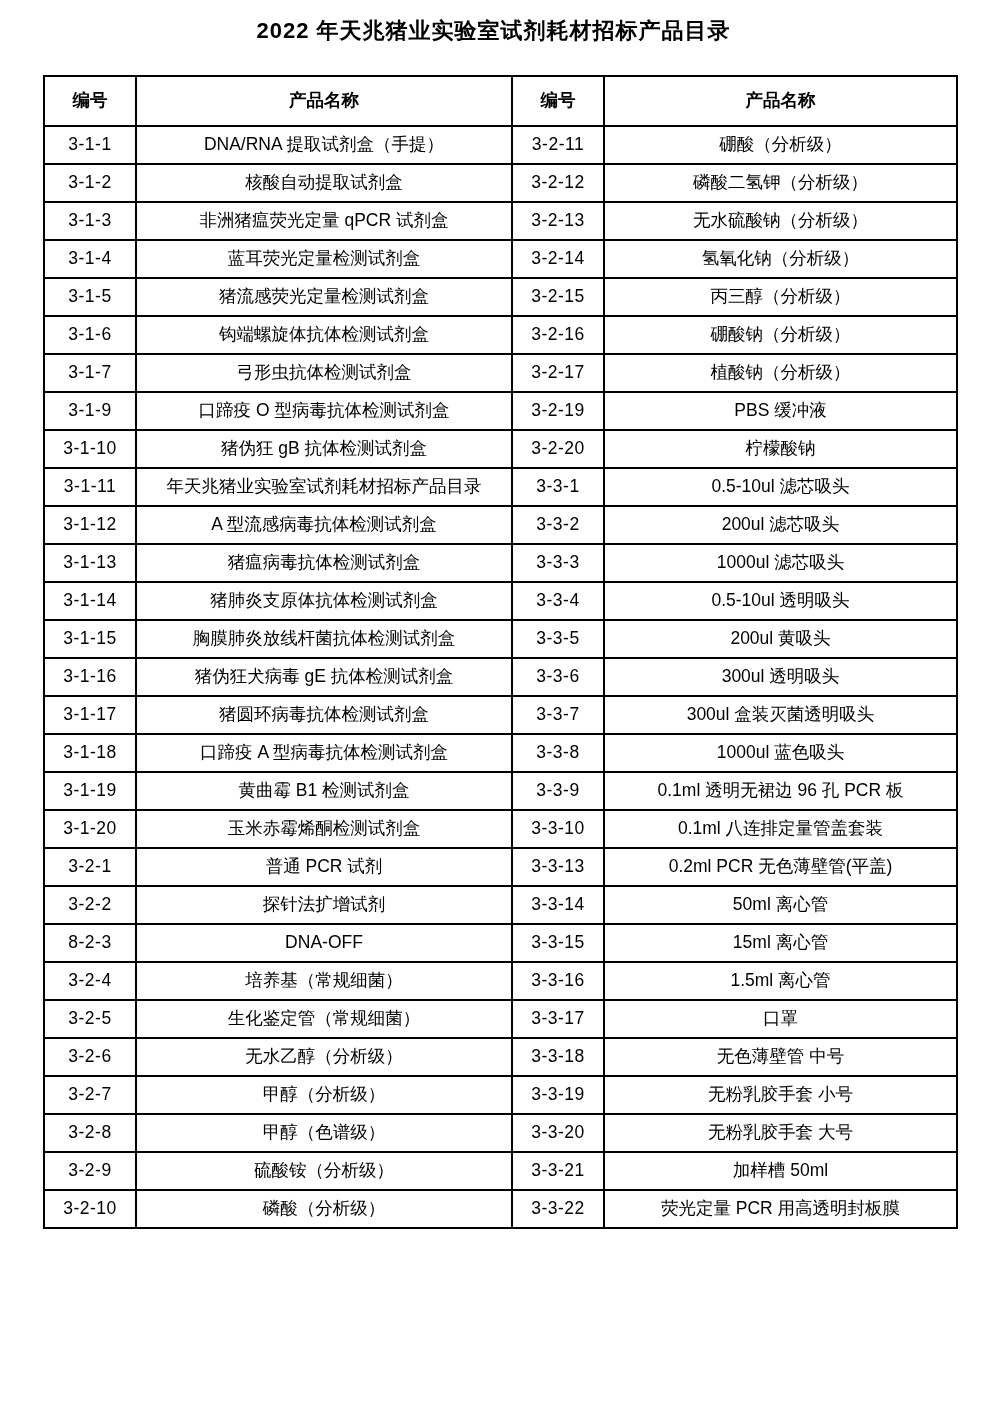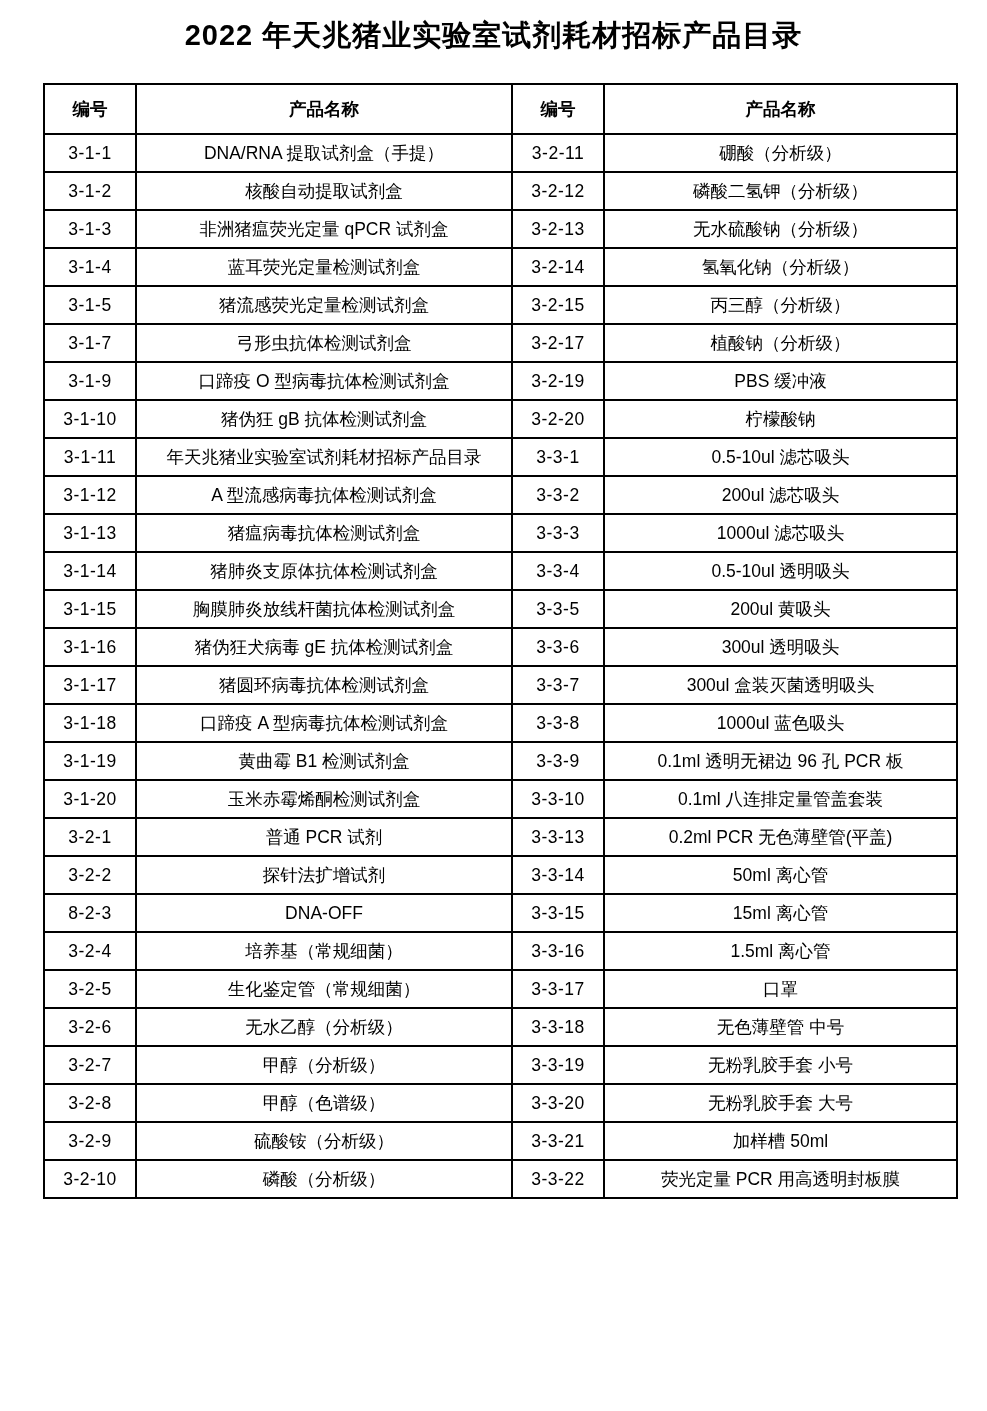--- a/index.html
+++ b/index.html
@@ -12,21 +12,21 @@
   body {
     width: 987px;
     height: 1411px;
     position: relative;
     overflow: hidden;
   }
   .page-title {
     margin: 0;
     padding-top: 17px;
     text-align: center;
-    font-size: 29px;
+    font-size: 22px;
     font-weight: bold;
     letter-spacing: 1px;
     line-height: 1.25;
     font-family: "Liberation Sans", sans-serif;
   }
   table.catalog {
     border-collapse: collapse;
     table-layout: fixed;
     margin: 30px 0 0 43px;
     width: 913px;
@@ -101,20 +101,26 @@
     <td class="no-cell">3-2-14</td>
     <td class="name-cell">氢氧化钠（分析级）</td>
   </tr>
       <tr>
     <td class="no-cell">3-1-5</td>
     <td class="name-cell">猪流感荧光定量检测试剂盒</td>
     <td class="no-cell">3-2-15</td>
     <td class="name-cell">丙三醇（分析级）</td>
   </tr>
       <tr>
+    <td class="no-cell">3-1-6</td>
+    <td class="name-cell">钩端螺旋体抗体检测试剂盒</td>
+    <td class="no-cell">3-2-16</td>
+    <td class="name-cell">硼酸钠（分析级）</td>
+  </tr>
+      <tr>
     <td class="no-cell">3-1-7</td>
     <td class="name-cell">弓形虫抗体检测试剂盒</td>
     <td class="no-cell">3-2-17</td>
     <td class="name-cell">植酸钠（分析级）</td>
   </tr>
       <tr>
     <td class="no-cell">3-1-9</td>
     <td class="name-cell">口蹄疫 O 型病毒抗体检测试剂盒</td>
     <td class="no-cell">3-2-19</td>
     <td class="name-cell">PBS 缓冲液</td>

